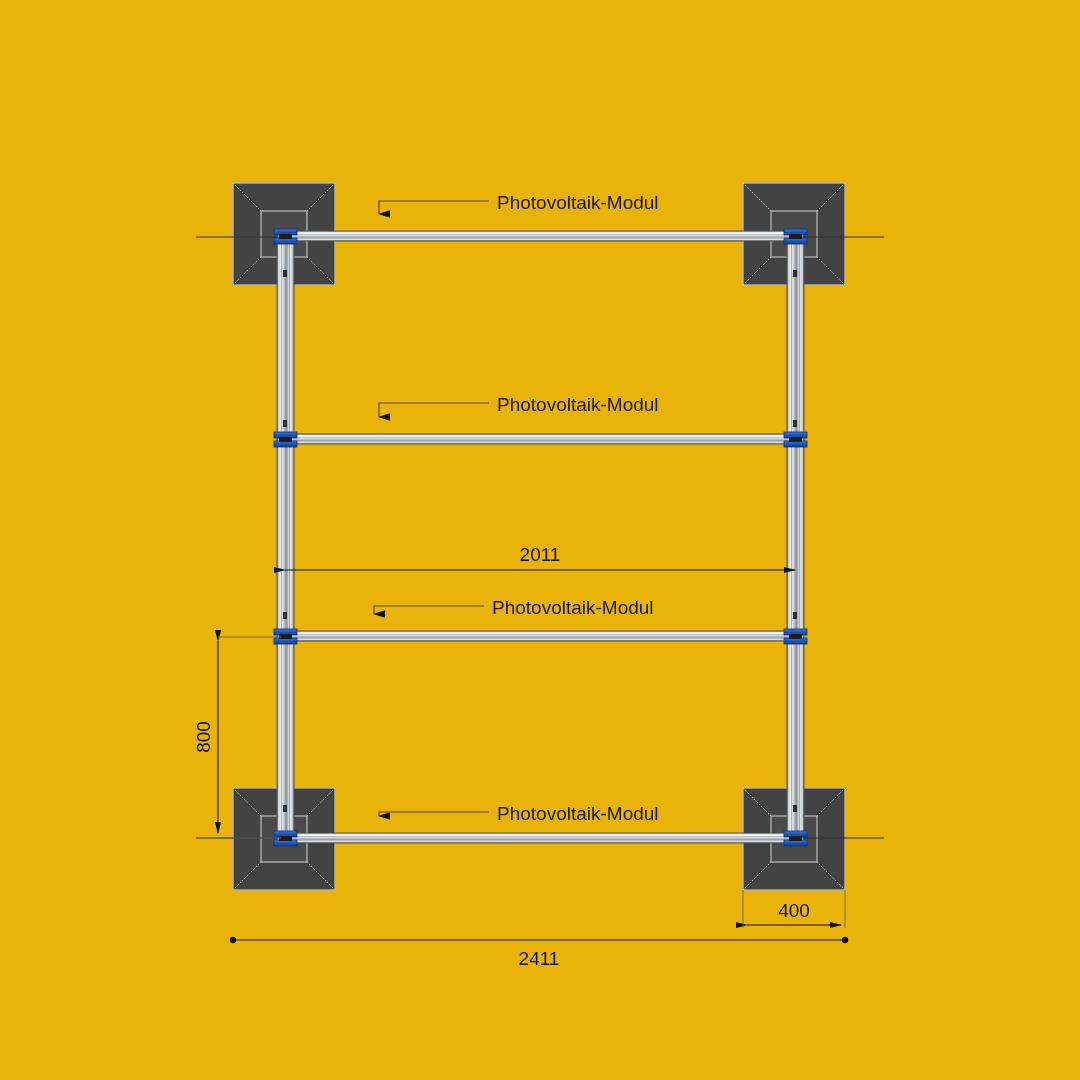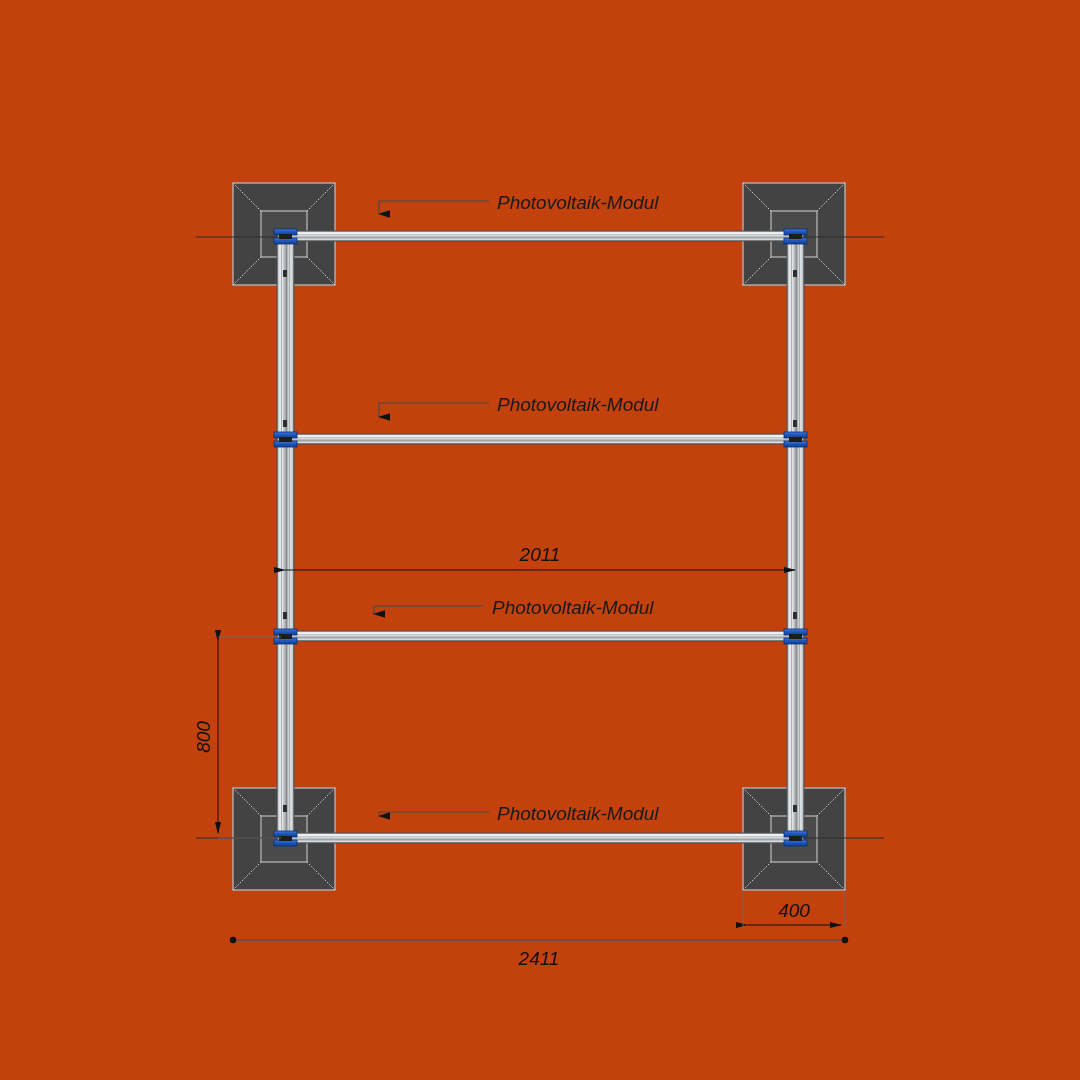--- a/index.html
+++ b/index.html
@@ -10,22 +10,21 @@
   body {
     width: 1080px;
     height: 1080px;
     font-family: "Liberation Sans", sans-serif;
     overflow: hidden;
   }
   #stage {
     position: relative;
     width: 1080px;
     height: 1080px;
-    background: #c2410c;
-    font-style: italic;
+    background: #eab308;
   }
   #drawing {
     position: absolute;
     left: 0;
     top: 0;
     width: 1080px;
     height: 1080px;
   }
   .label-text {
     font-family: "Liberation Sans", sans-serif;

